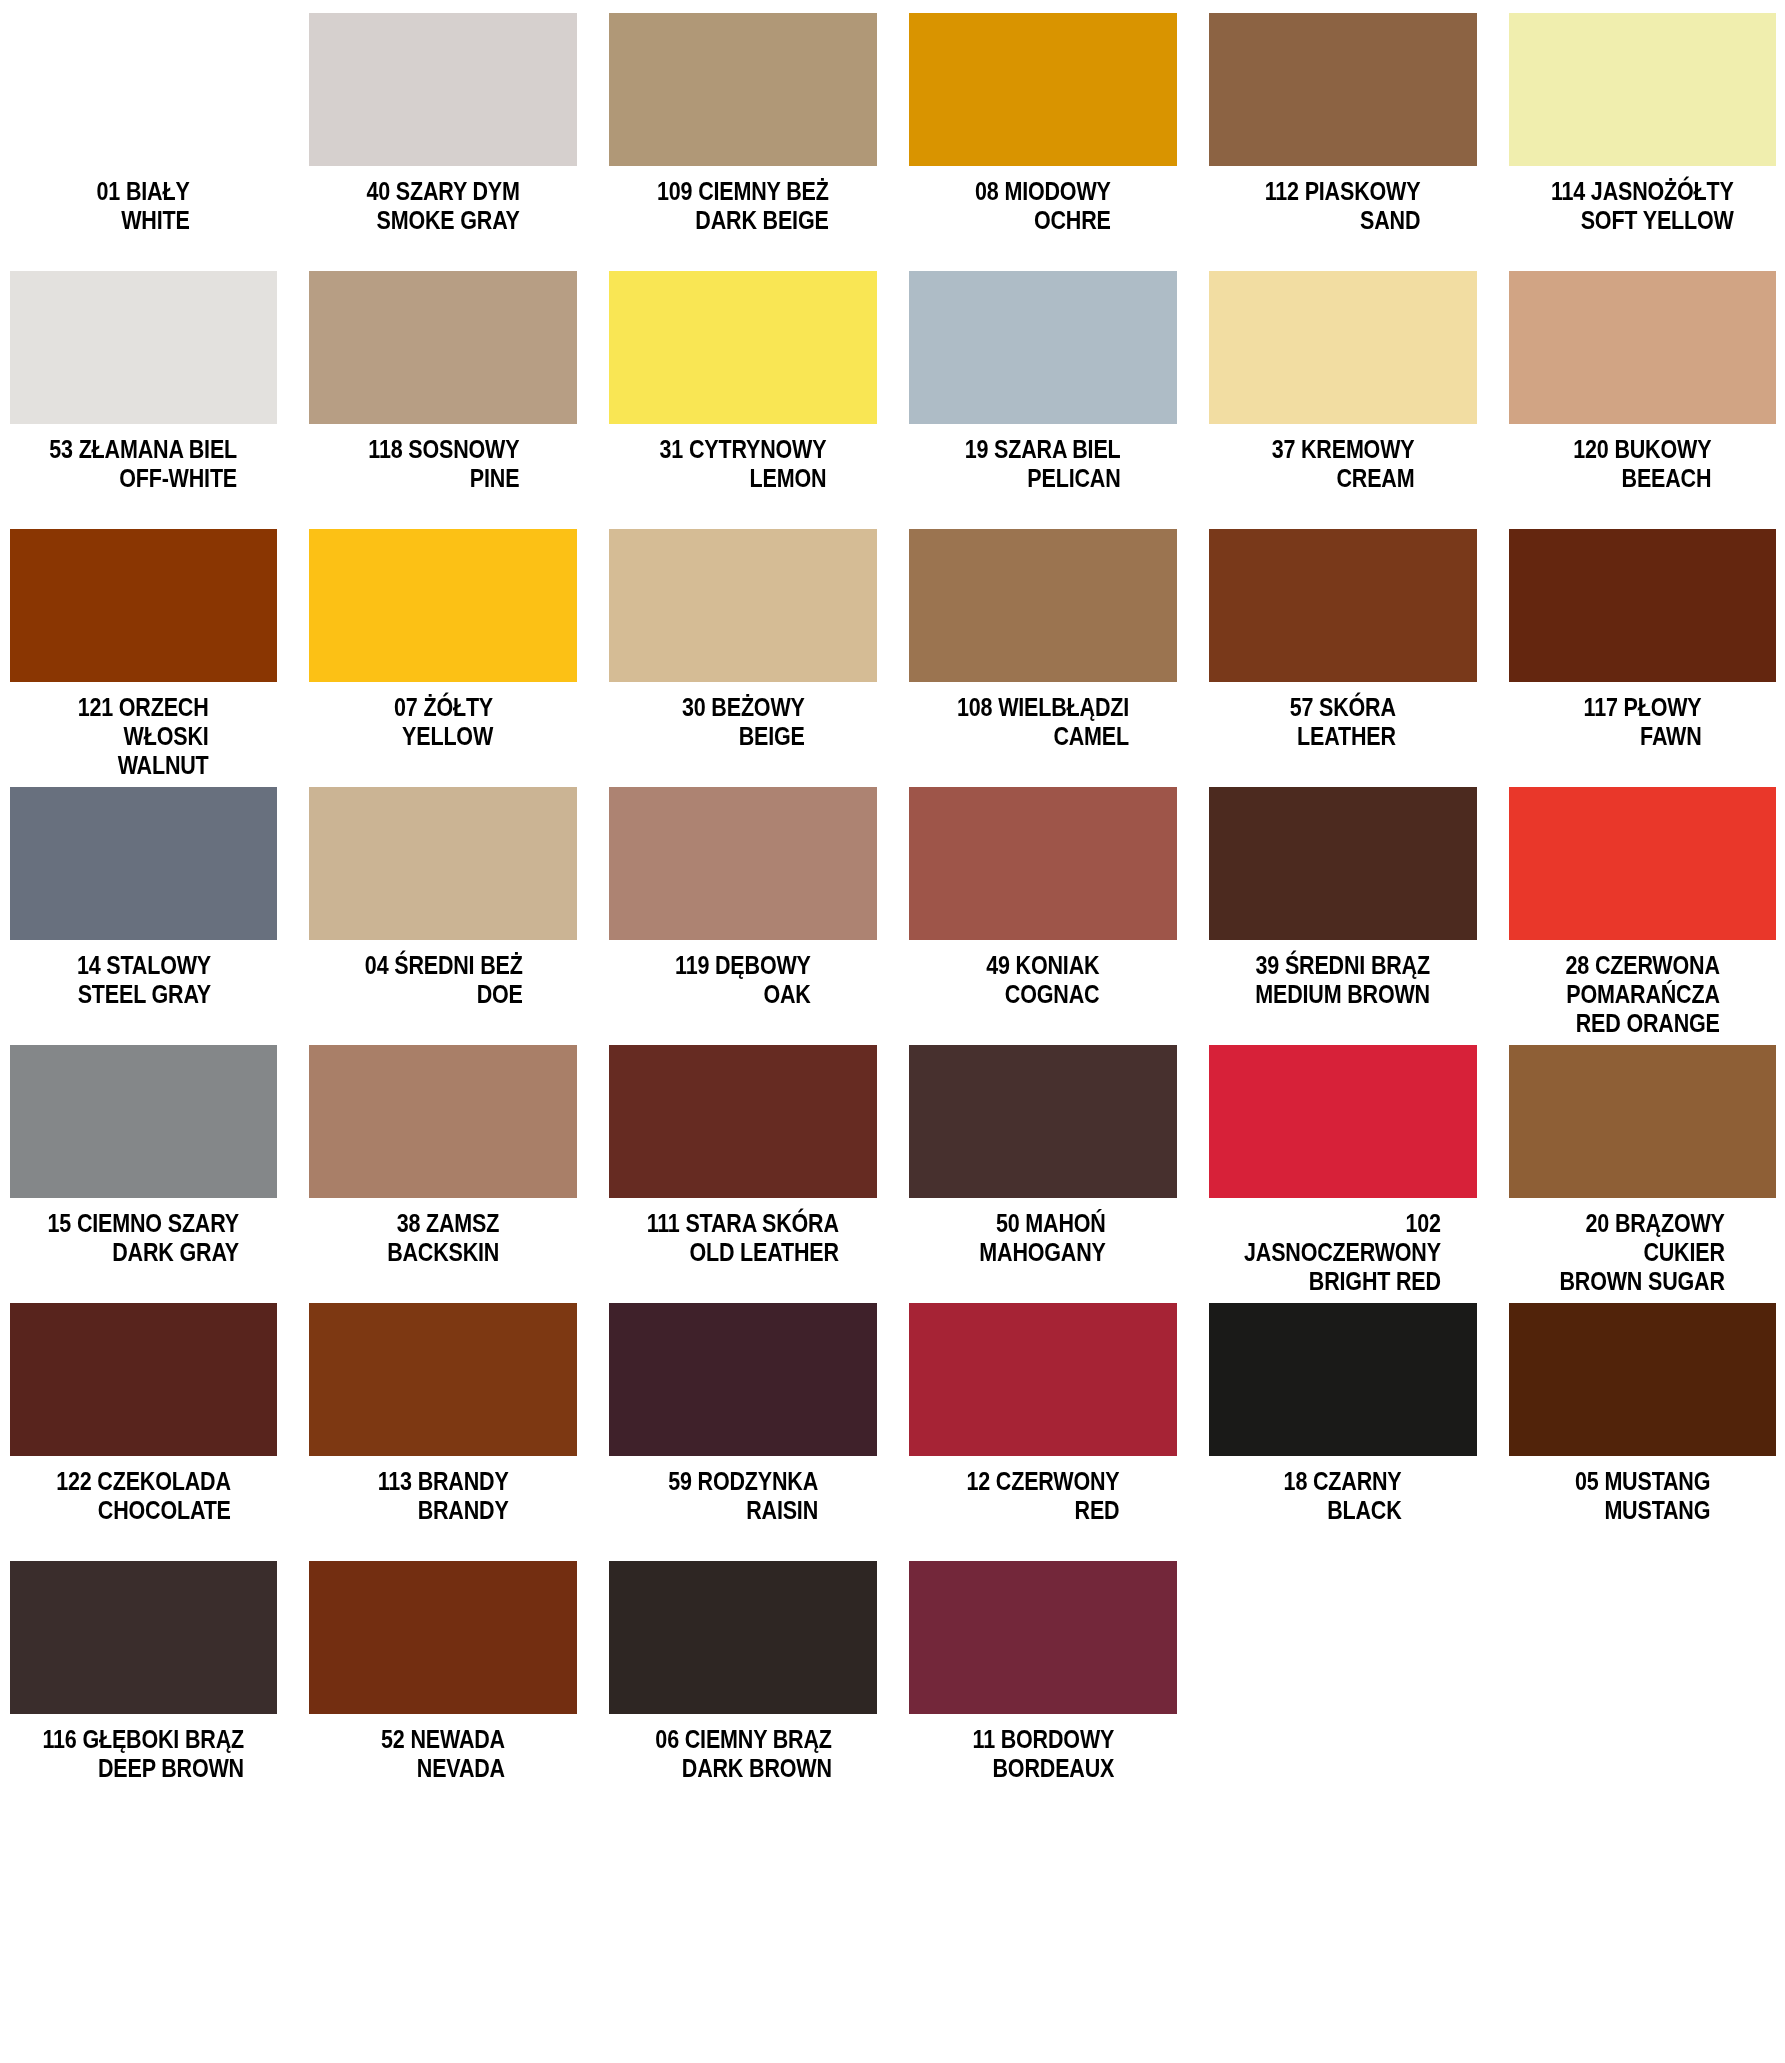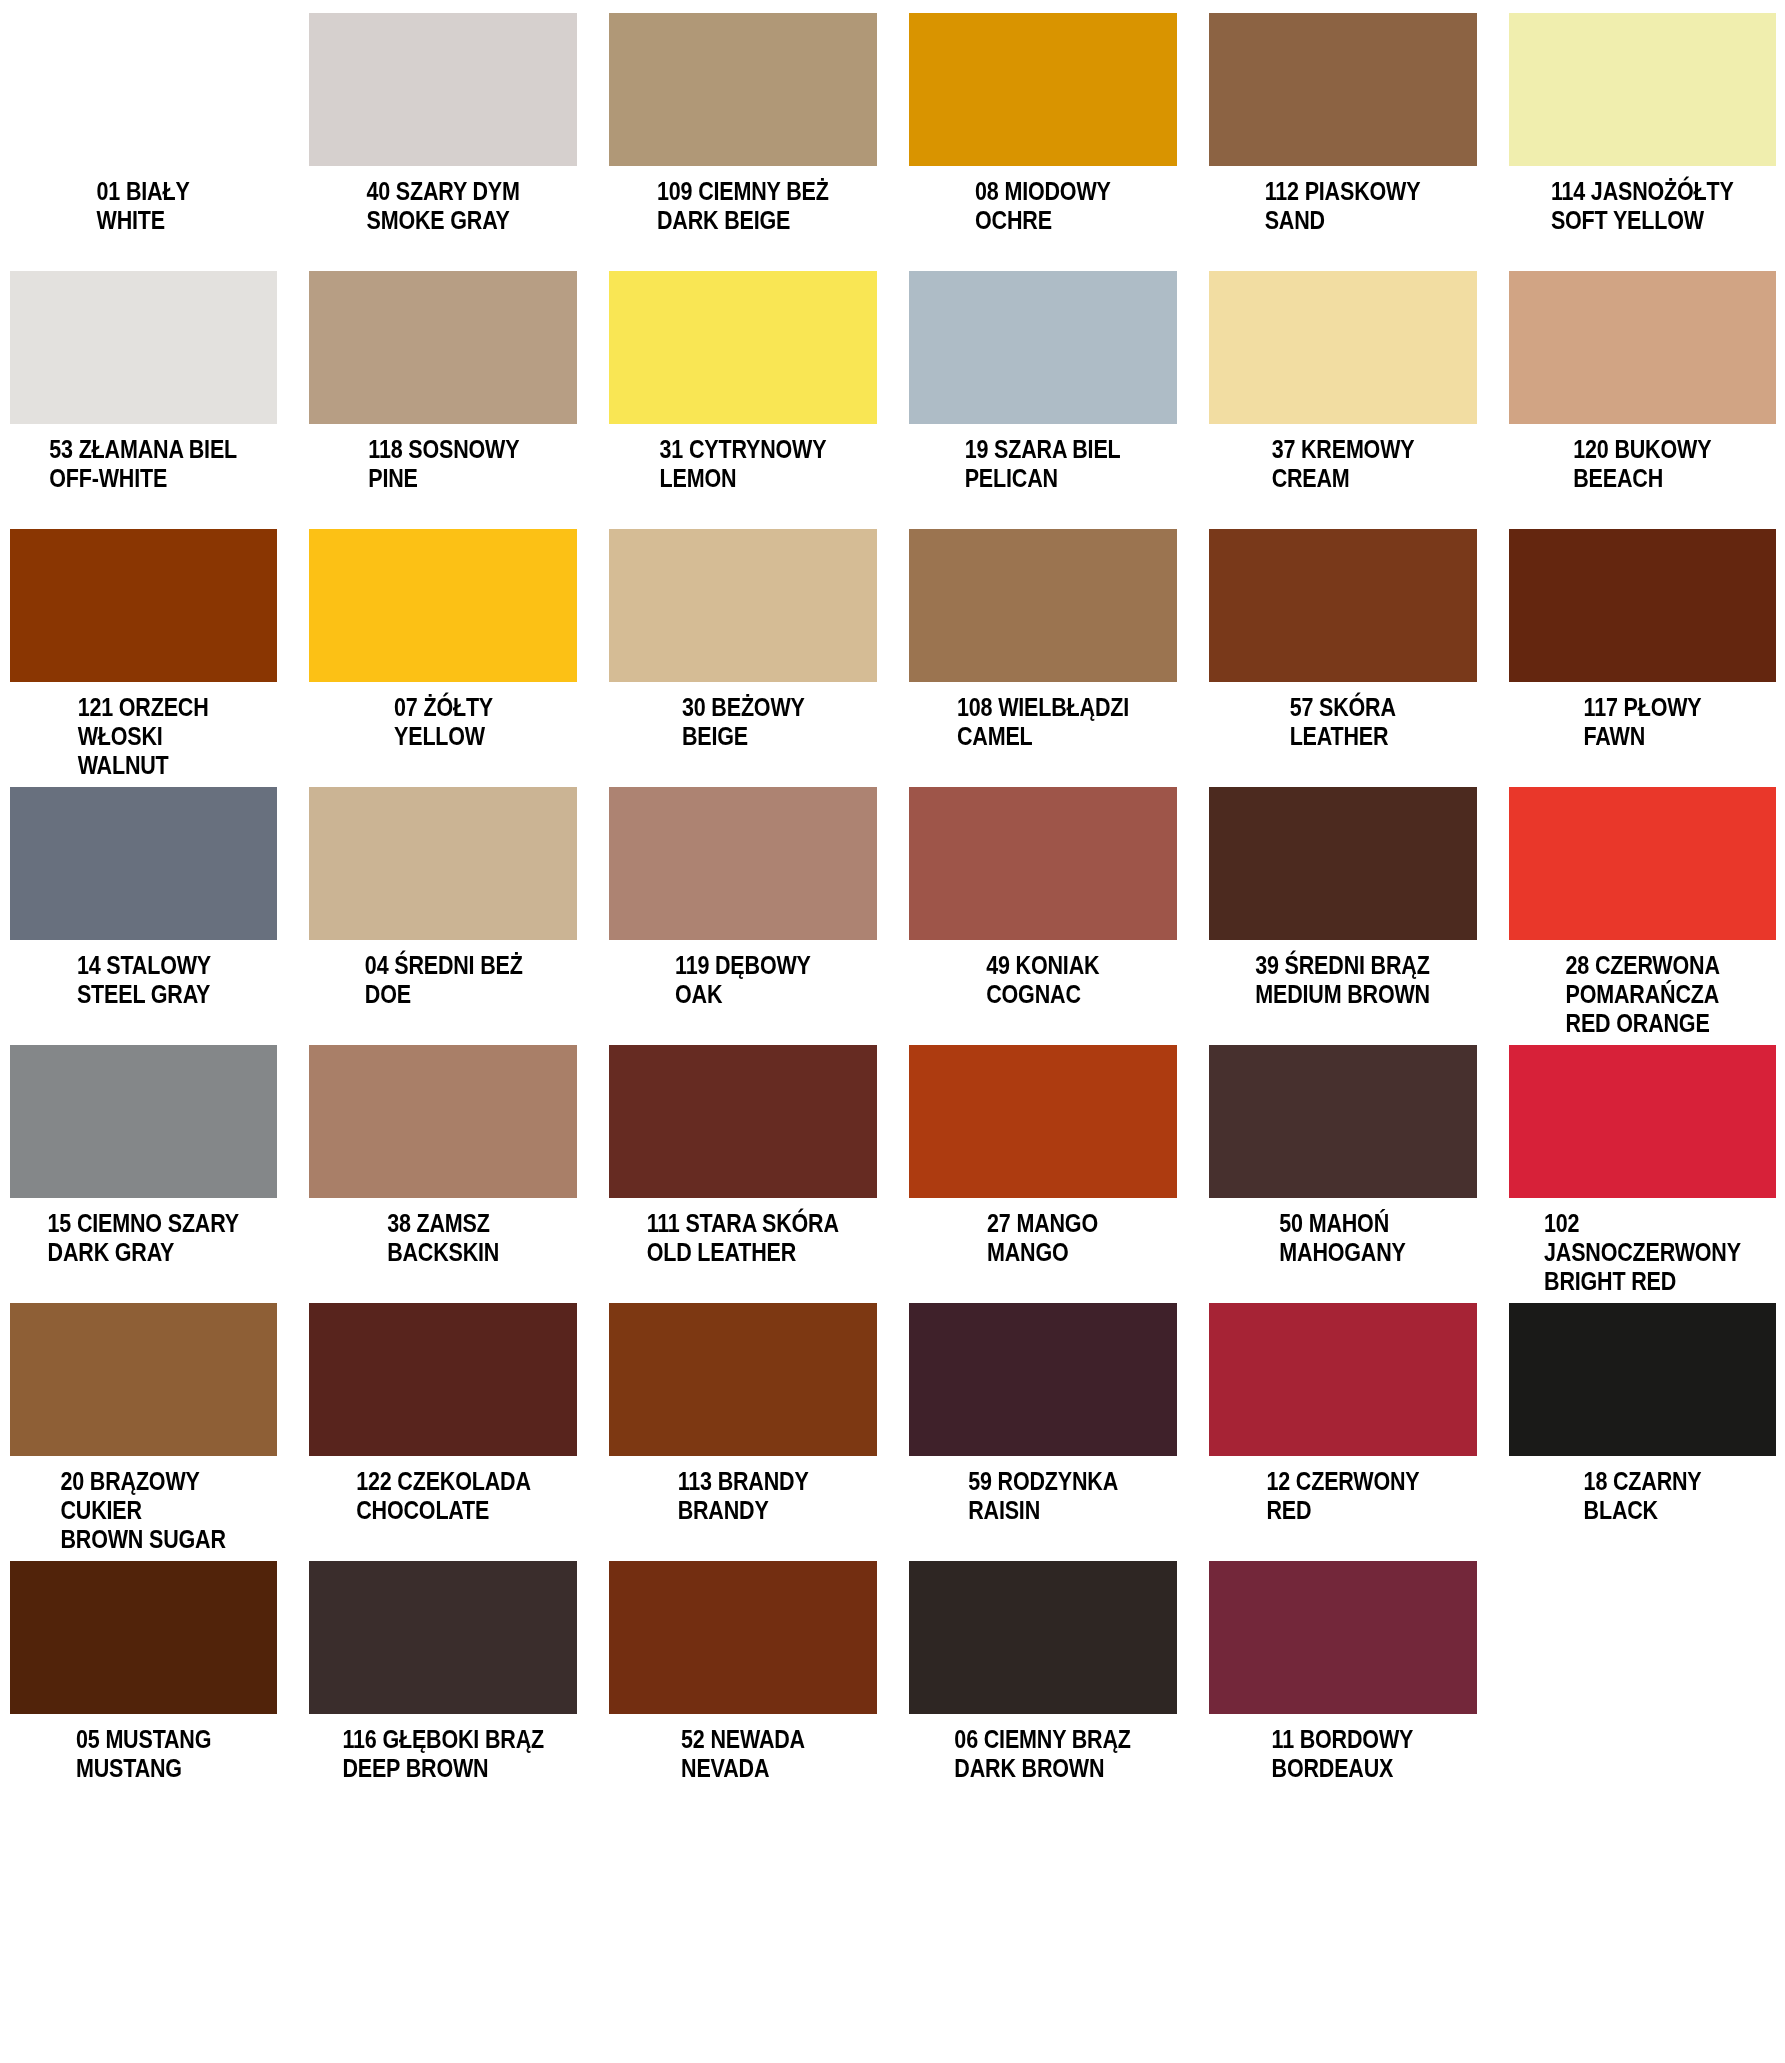--- a/index.html
+++ b/index.html
@@ -32,21 +32,21 @@
   .swatch {
     width: 100%;
     height: 153px;
     flex: 0 0 153px;
   }
   .swatch.empty {
     background: transparent;
   }
   .labels {
     margin-top: 10.5px;
-    text-align: left;
+    text-align: right;
     line-height: 1.16;
   }
   .lbl {
     display: block;
     font-weight: 700;
     font-size: 25px;
     letter-spacing: -0.2px;
     color: #000000;
     transform: scaleX(0.86);
     transform-origin: center top;
@@ -242,27 +242,20 @@
       </div>
     </div>
     <div class="cell">
       <div class="swatch" style="background-color: rgb(102, 43, 34);"></div>
       <div class="labels">
         <span class="lbl">111 STARA SKÓRA</span>
         <span class="lbl">OLD LEATHER</span>
       </div>
     </div>
     <div class="cell">
-      <div class="swatch" style="background-color: rgb(173, 59, 16);"></div>
-      <div class="labels">
-        <span class="lbl">27 MANGO</span>
-        <span class="lbl">MANGO</span>
-      </div>
-    </div>
-    <div class="cell">
       <div class="swatch" style="background-color: rgb(71, 48, 46);"></div>
       <div class="labels">
         <span class="lbl">50 MAHOŃ</span>
         <span class="lbl">MAHOGANY</span>
       </div>
     </div>
     <div class="cell">
       <div class="swatch" style="background-color: rgb(215, 33, 57);"></div>
       <div class="labels">
         <span class="lbl">102</span>

